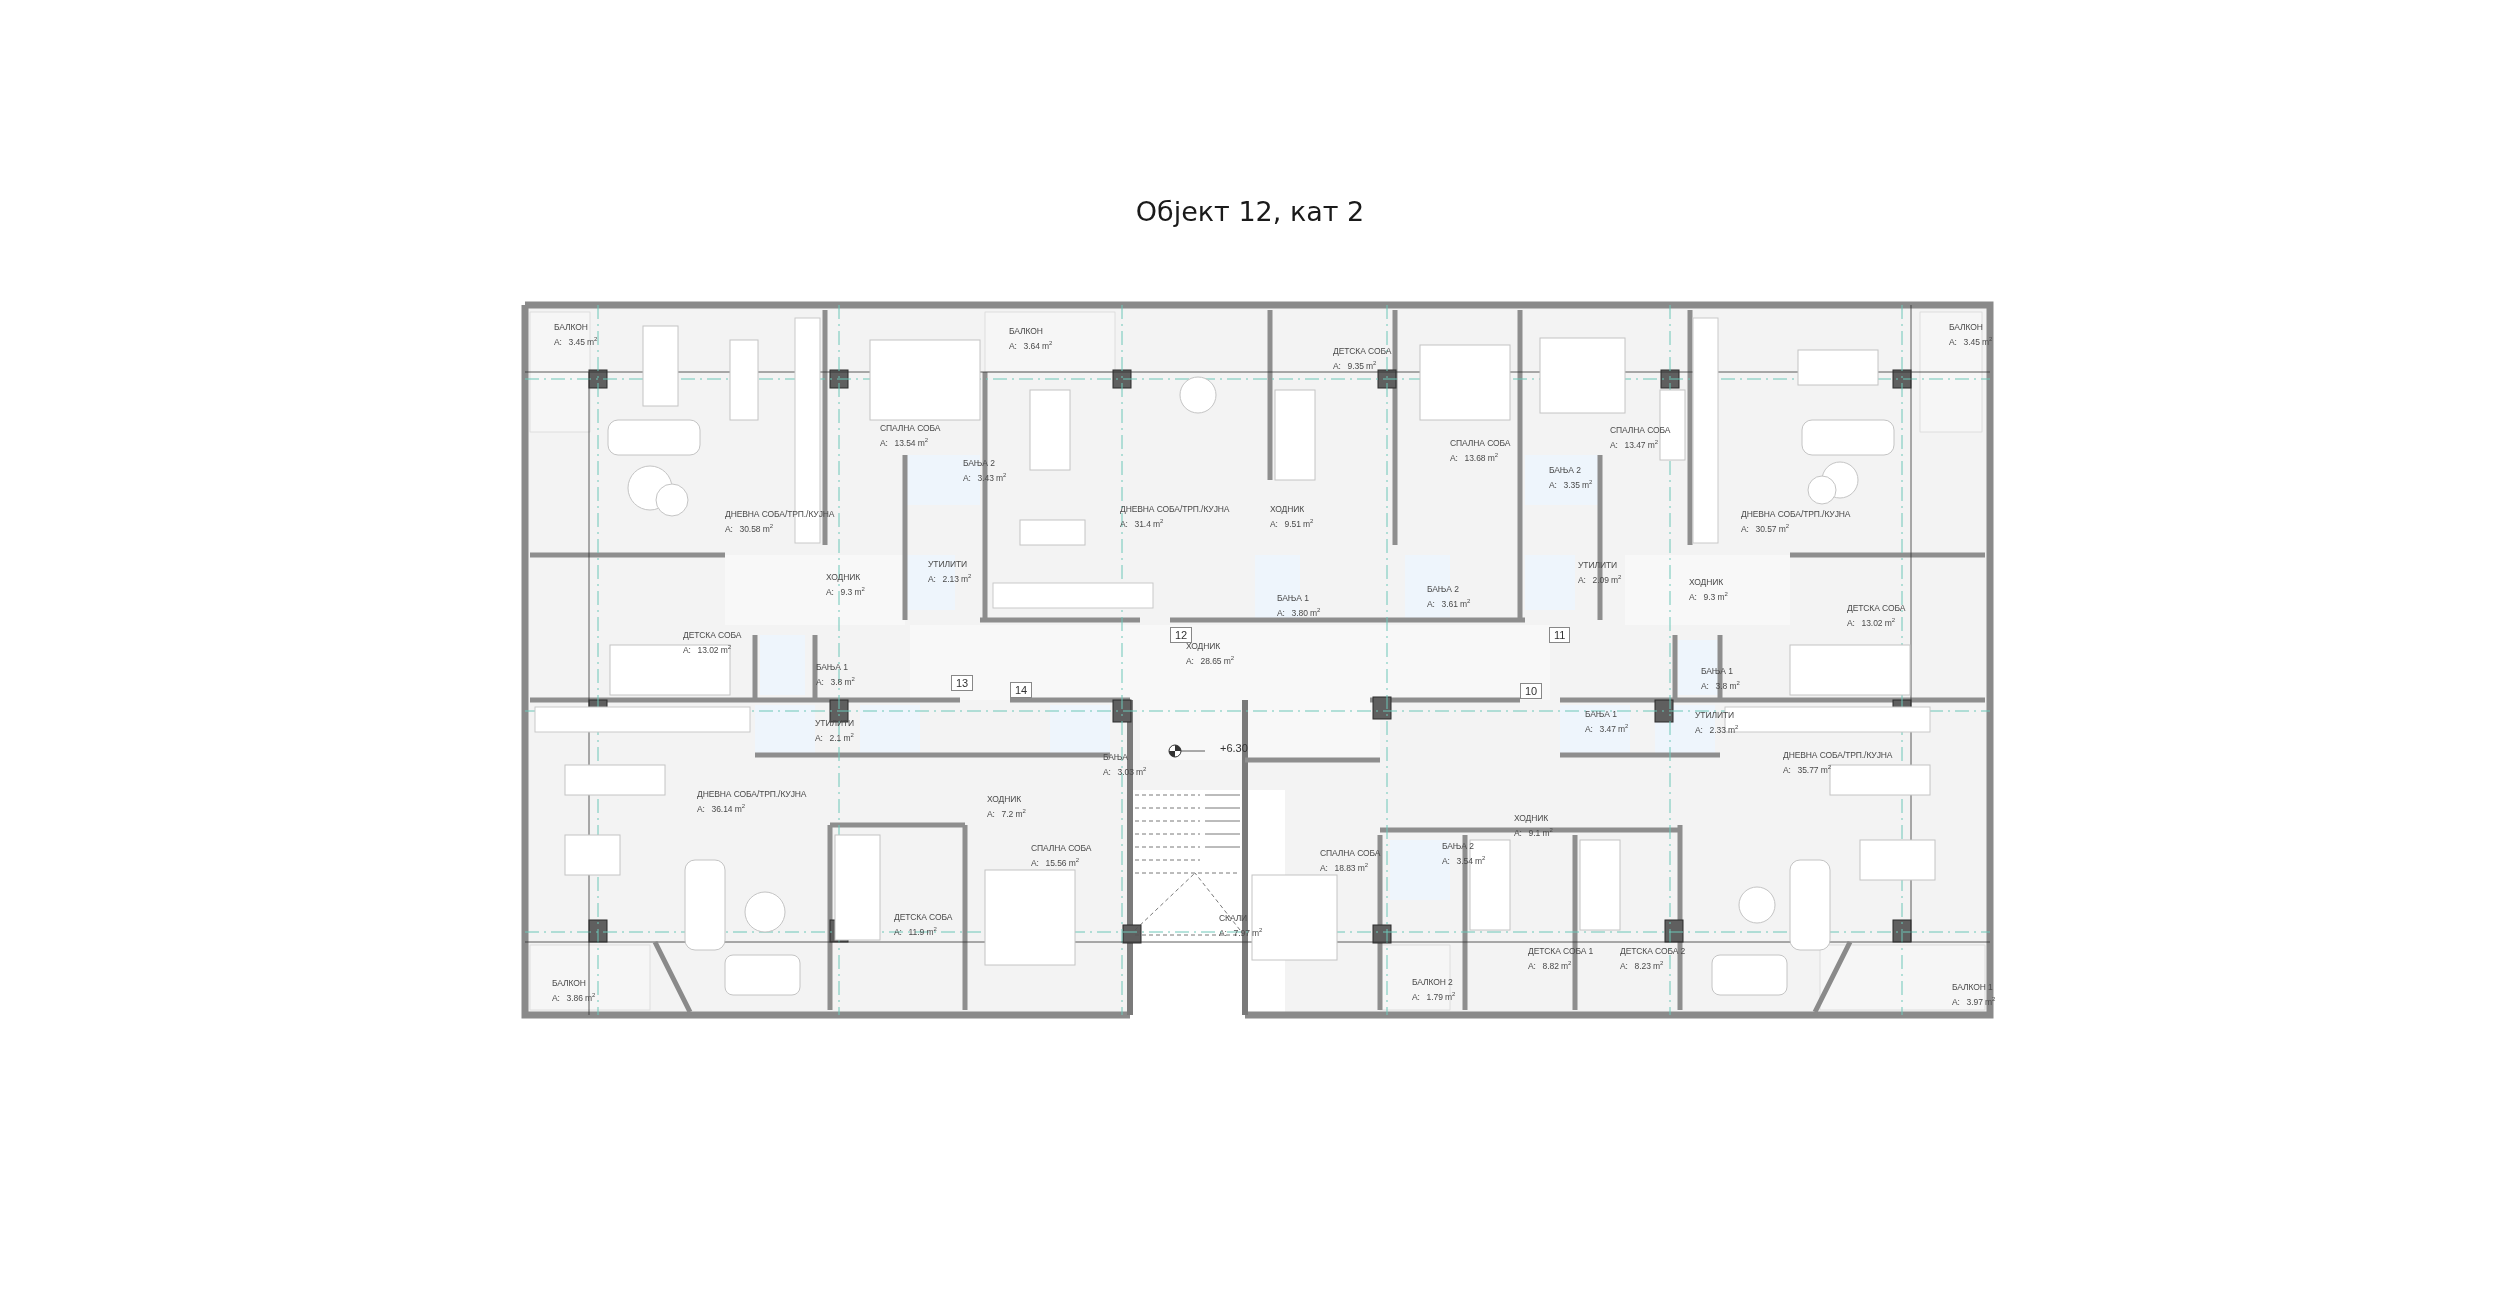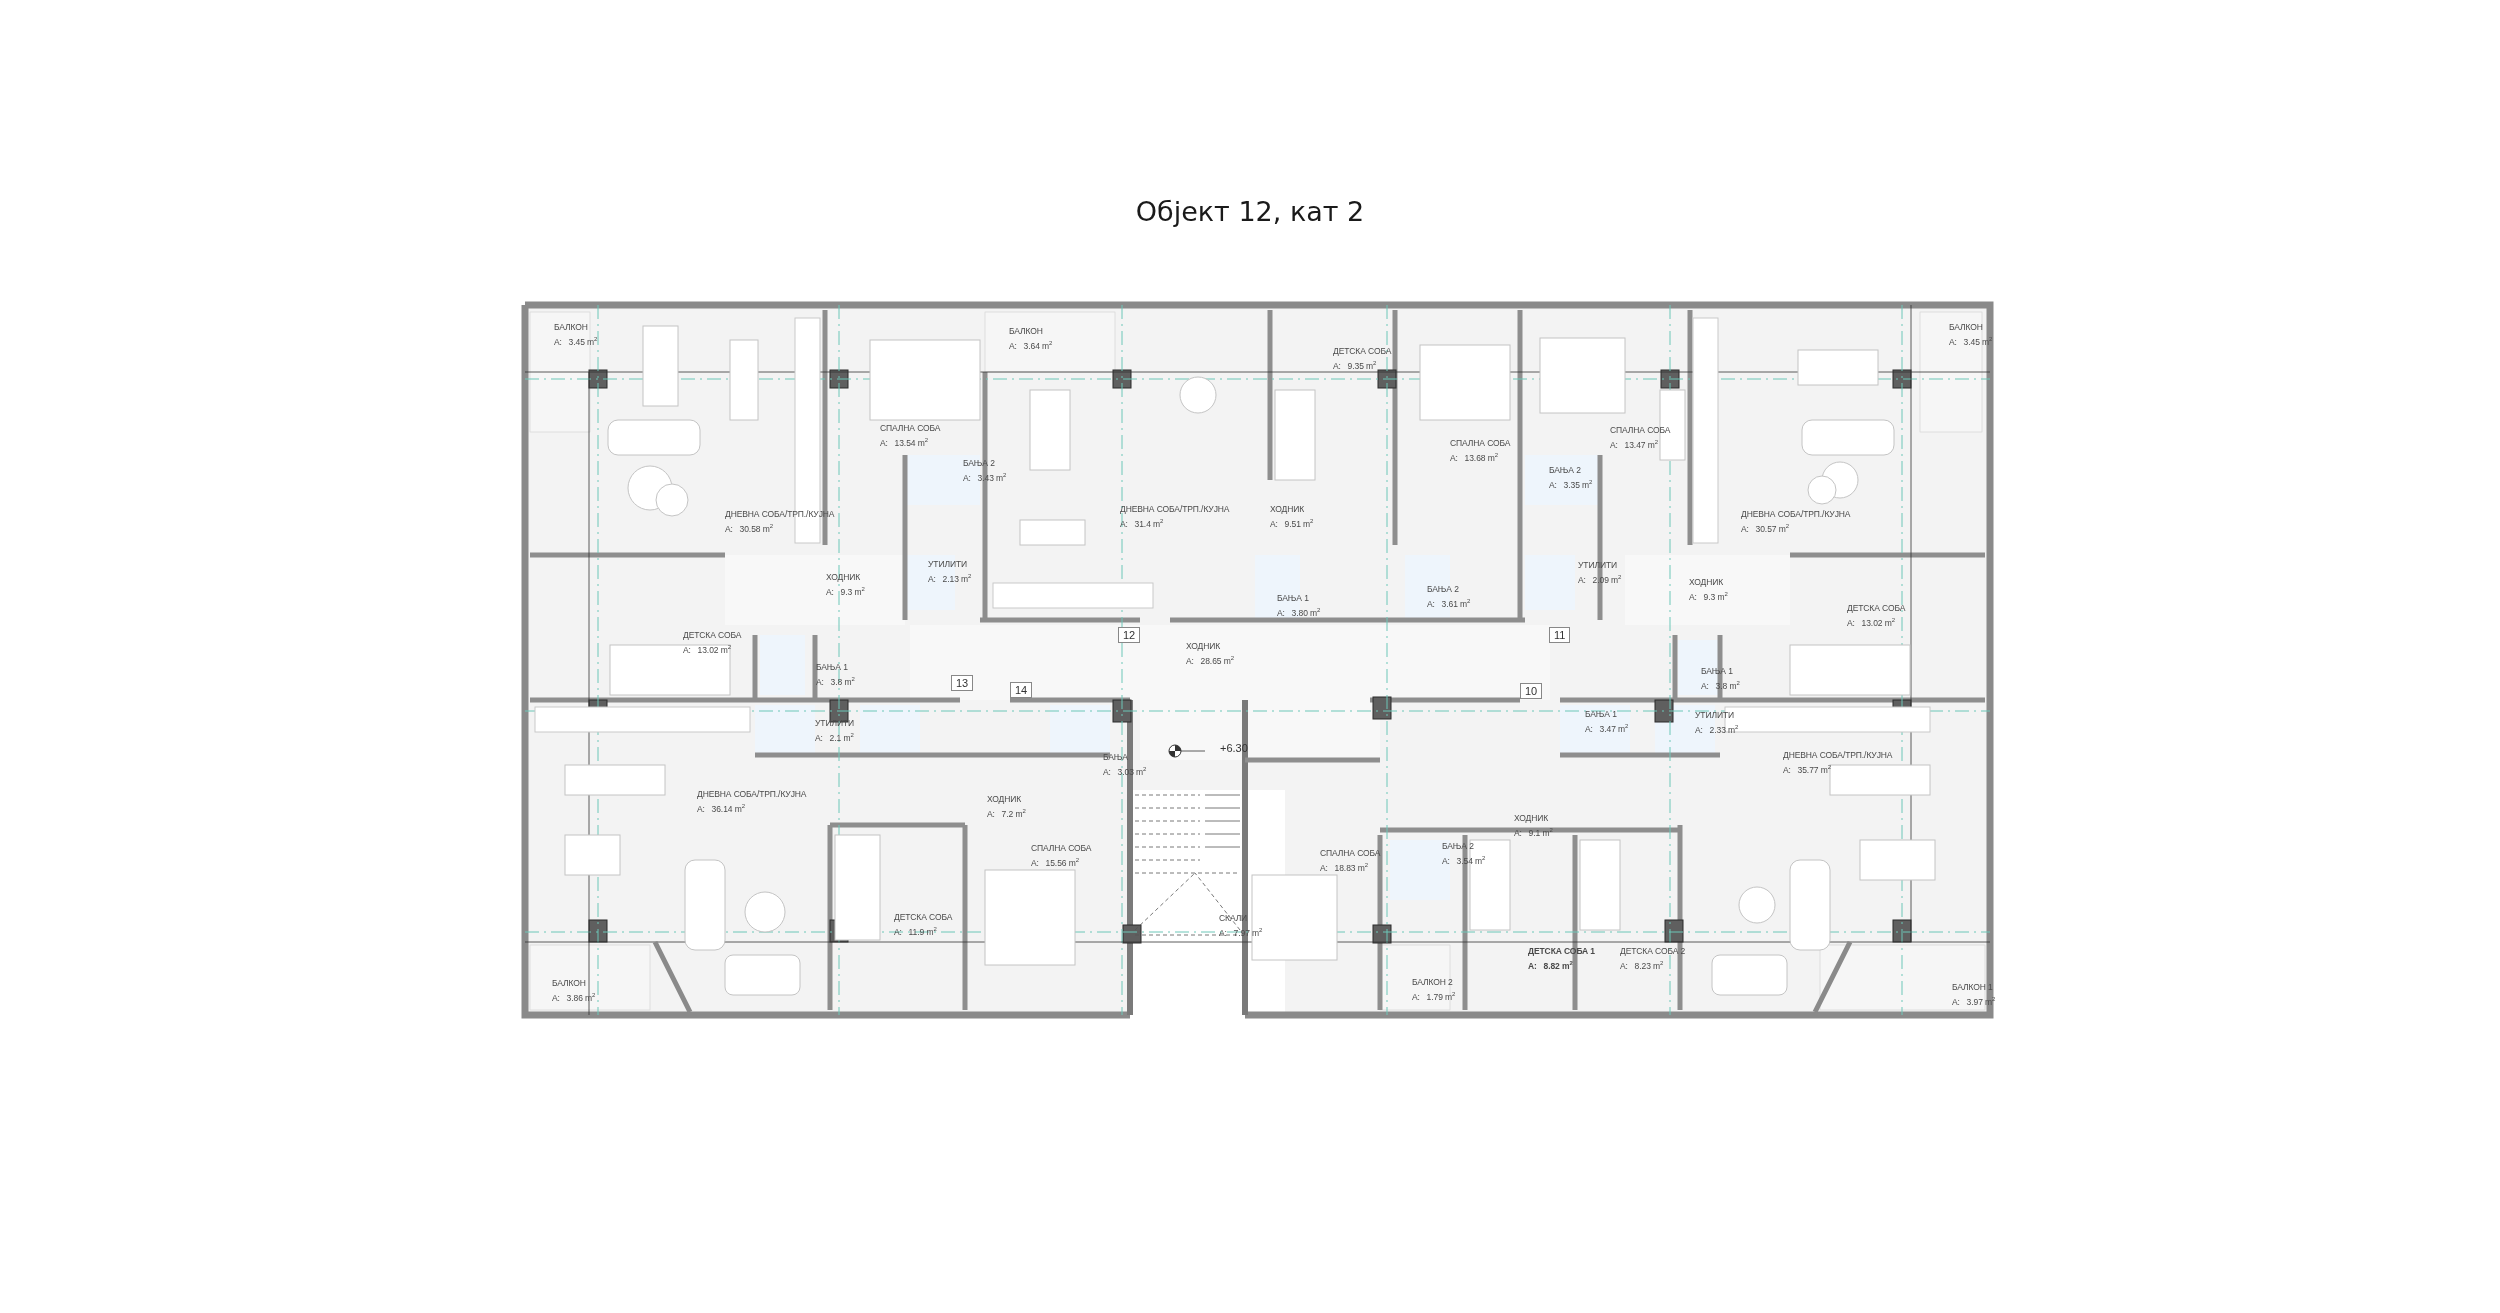--- a/index.html
+++ b/index.html
@@ -222,21 +222,21 @@
       <line x1="655" y1="942" x2="690" y2="1012"></line>
       <line x1="1850" y1="942" x2="1815" y2="1012"></line>
     </g>
   </svg>
 
   <div class="level" style="left:1183px;top:742px;margin-left:37px;">+6.30</div>
 
   <div id="units">
       <div class="unit-no" style="left: 1520px; top: 683px;">10</div>
       <div class="unit-no" style="left: 1539px; top: 627px; margin-left: 10px;">11</div>
-      <div class="unit-no" style="left: 1118px; top: 627px; text-align: right;">12</div>
+      <div class="unit-no" style="left: 1170px; top: 627px; text-align: right;">12</div>
       <div class="unit-no" style="left: 951px; top: 675px;">13</div>
       <div class="unit-no" style="left: 1010px; top: 682px;">14</div>
     </div>
   <div id="rooms">
       <div class="room-label" style="left: 534px; top: 321px;"><span>БАЛКОН</span><span class="area">A:&nbsp;&nbsp;&nbsp;3.45 m<sup>2</sup></span></div>
       <div class="room-label" style="left: 705px; top: 508px;"><span>ДНЕВНА СОБА/ТРП./КУЈНА</span><span class="area">A:&nbsp;&nbsp;&nbsp;30.58 m<sup>2</sup></span></div>
       <div class="room-label" style="left: 860px; top: 422px;"><span>СПАЛНА СОБА</span><span class="area">A:&nbsp;&nbsp;&nbsp;13.54 m<sup>2</sup></span></div>
       <div class="room-label" style="left: 943px; top: 457px;"><span>БАЊА 2</span><span class="area">A:&nbsp;&nbsp;&nbsp;3.43 m<sup>2</sup></span></div>
       <div class="room-label" style="left: 908px; top: 558px;"><span>УТИЛИТИ</span><span class="area">A:&nbsp;&nbsp;&nbsp;2.13 m<sup>2</sup></span></div>
       <div class="room-label" style="left: 806px; top: 571px;"><span>ХОДНИК</span><span class="area">A:&nbsp;&nbsp;&nbsp;9.3 m<sup>2</sup></span></div>
@@ -265,18 +265,18 @@
       <div class="room-label" style="left: 874px; top: 911px;"><span>ДЕТСКА СОБА</span><span class="area">A:&nbsp;&nbsp;&nbsp;11.9 m<sup>2</sup></span></div>
       <div class="room-label" style="left: 967px; top: 793px;"><span>ХОДНИК</span><span class="area">A:&nbsp;&nbsp;&nbsp;7.2 m<sup>2</sup></span></div>
       <div class="room-label" style="left: 1083px; top: 751px;"><span>БАЊА</span><span class="area">A:&nbsp;&nbsp;&nbsp;3.03 m<sup>2</sup></span></div>
       <div class="room-label" style="left: 1011px; top: 842px;"><span>СПАЛНА СОБА</span><span class="area">A:&nbsp;&nbsp;&nbsp;15.56 m<sup>2</sup></span></div>
       <div class="room-label" style="left: 1199px; top: 912px;"><span>СКАЛИ</span><span class="area">A:&nbsp;&nbsp;&nbsp;7.97 m<sup>2</sup></span></div>
       <div class="room-label" style="left: 1300px; top: 847px;"><span>СПАЛНА СОБА</span><span class="area">A:&nbsp;&nbsp;&nbsp;18.83 m<sup>2</sup></span></div>
       <div class="room-label" style="left: 1494px; top: 812px;"><span>ХОДНИК</span><span class="area">A:&nbsp;&nbsp;&nbsp;9.1 m<sup>2</sup></span></div>
       <div class="room-label" style="left: 1422px; top: 840px;"><span>БАЊА 2</span><span class="area">A:&nbsp;&nbsp;&nbsp;3.54 m<sup>2</sup></span></div>
       <div class="room-label" style="left: 1565px; top: 708px;"><span>БАЊА 1</span><span class="area">A:&nbsp;&nbsp;&nbsp;3.47 m<sup>2</sup></span></div>
       <div class="room-label" style="left: 1392px; top: 976px;"><span>БАЛКОН 2</span><span class="area">A:&nbsp;&nbsp;&nbsp;1.79 m<sup>2</sup></span></div>
-      <div class="room-label" style="left: 1508px; top: 945px; font-weight: bold;"><span>ДЕТСКА СОБА 1</span><span class="area">A:&nbsp;&nbsp;&nbsp;8.82 m<sup>2</sup></span></div>
+      <div class="room-label" style="left: 1508px; top: 945px;"><span>ДЕТСКА СОБА 1</span><span class="area">A:&nbsp;&nbsp;&nbsp;8.82 m<sup>2</sup></span></div>
       <div class="room-label" style="left: 1600px; top: 945px;"><span>ДЕТСКА СОБА 2</span><span class="area">A:&nbsp;&nbsp;&nbsp;8.23 m<sup>2</sup></span></div>
       <div class="room-label" style="left: 1763px; top: 749px;"><span>ДНЕВНА СОБА/ТРП./КУЈНА</span><span class="area">A:&nbsp;&nbsp;&nbsp;35.77 m<sup>2</sup></span></div>
       <div class="room-label" style="left: 1932px; top: 981px;"><span>БАЛКОН 1</span><span class="area">A:&nbsp;&nbsp;&nbsp;3.97 m<sup>2</sup></span></div>
     </div>
 </div>
 
 </body></html>

